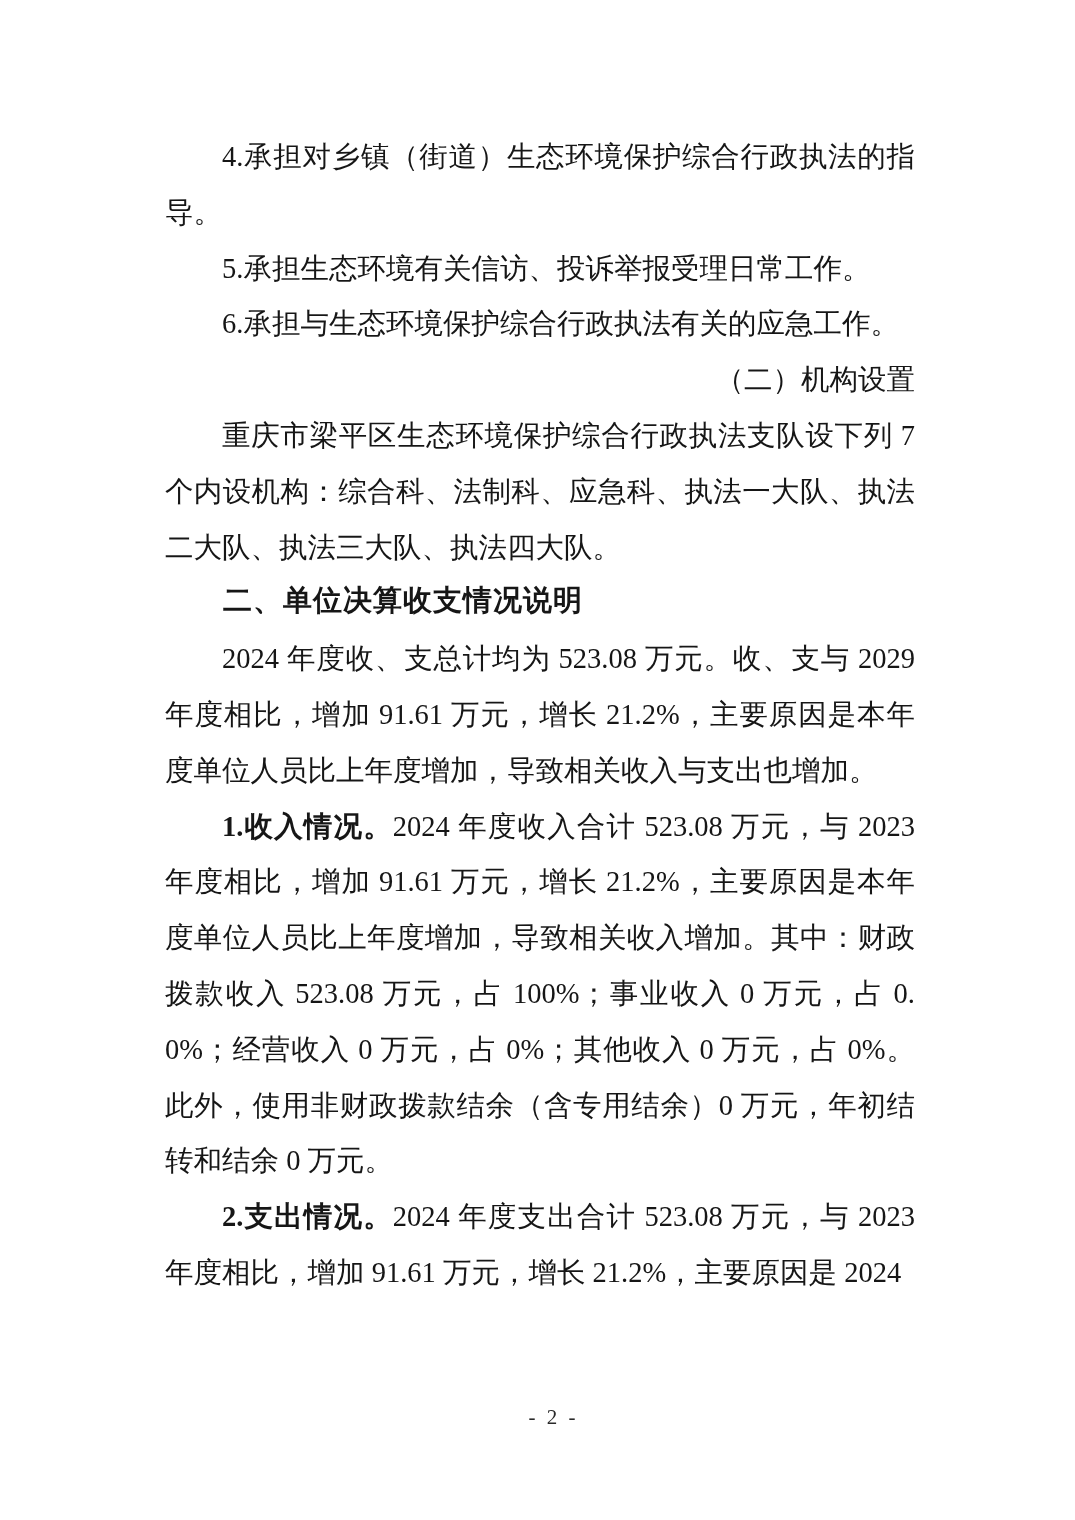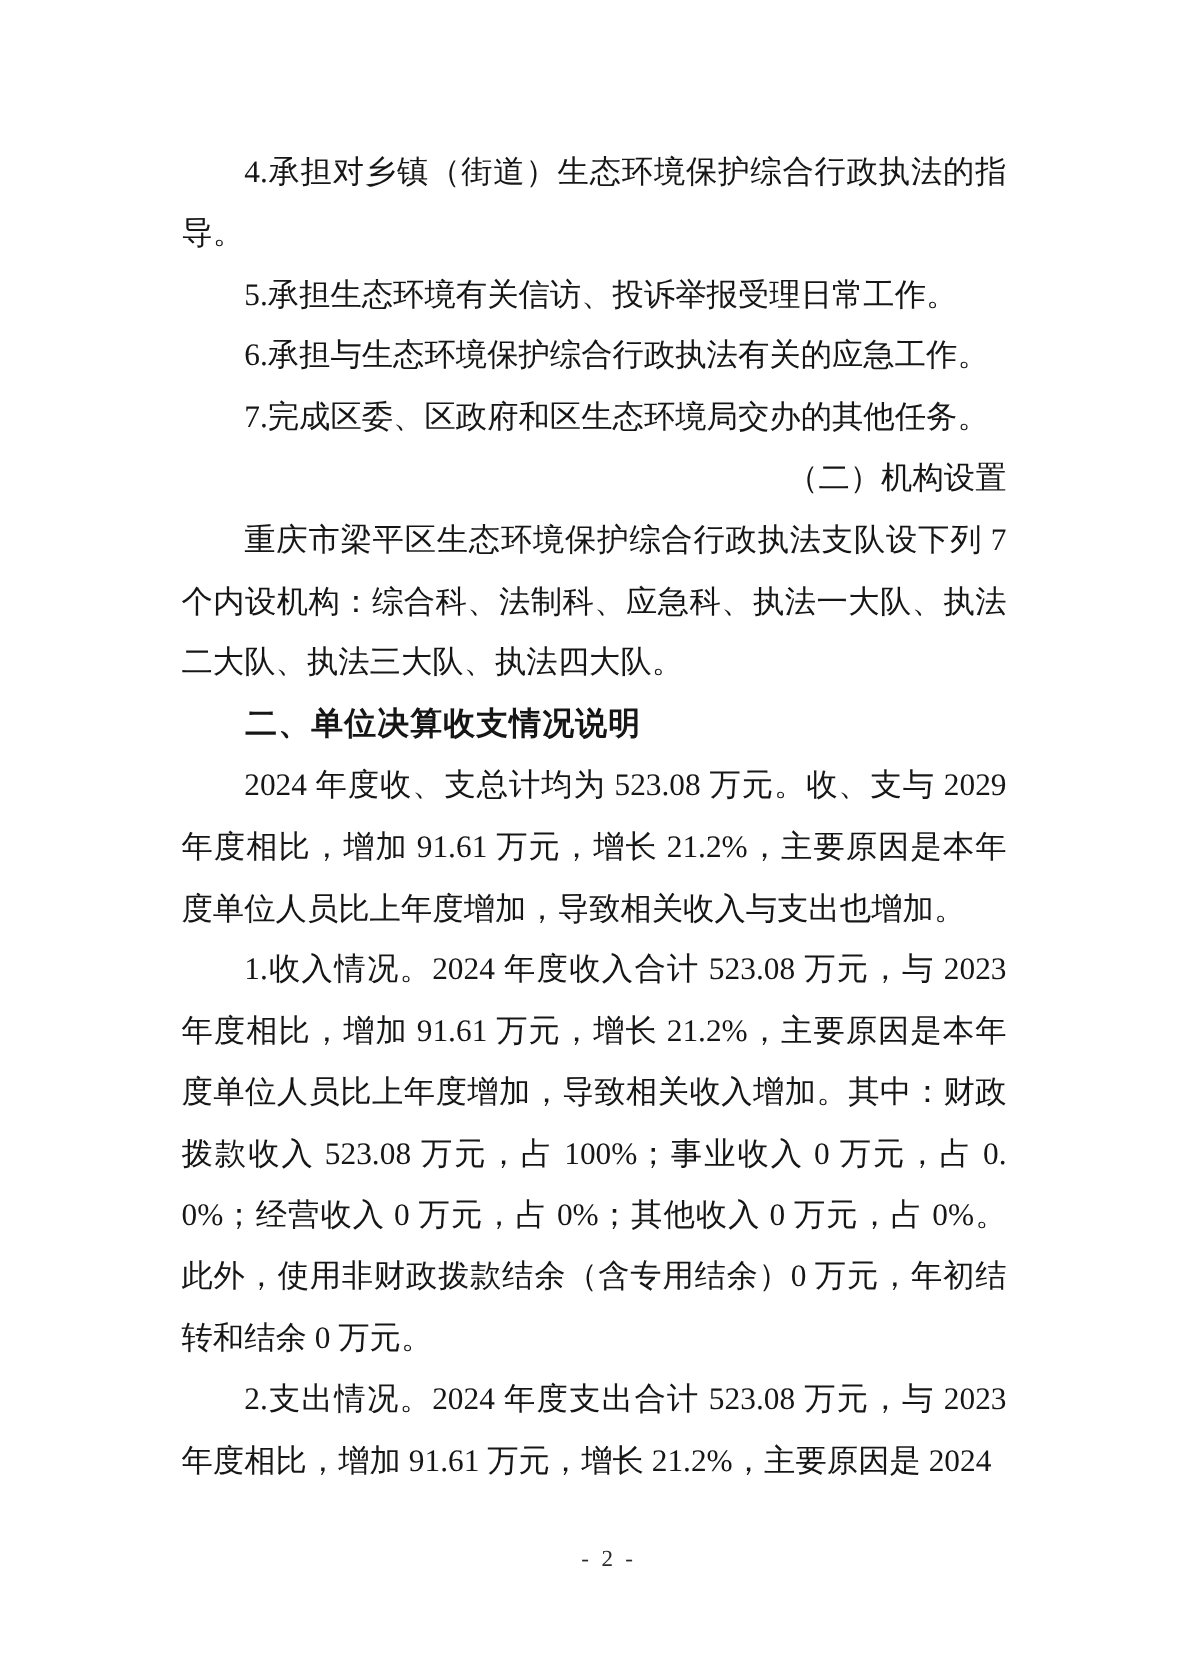--- a/index.html
+++ b/index.html
@@ -31,27 +31,27 @@
     text-align: justify;
     text-indent: 2em;
     word-break: break-all;
   }
   p.heading-kaiti {
     text-align: right;
     font-weight: 400;
   }
   p.heading-hei {
     text-align: left;
-    font-family: Liberation Sans, sans-serif;
+    font-family: Liberation Mono, monospace;
     font-weight: 700;
     font-size: 29px;
     letter-spacing: 1px;
   }
   .lead {
-    font-weight: 400;
+    font-weight: 700;
   }
   .footer {
     position: absolute;
     top: 1402px;
     left: 0;
     width: 100%;
     text-align: center;
     font-size: 21px;
     line-height: 30px;
     letter-spacing: 3px;
@@ -63,21 +63,20 @@
 
 <div class="page">
   <div class="content">
 
     <p class="body">4.承担对乡镇（街道）生态环境保护综合行政执法的指导。</p>
 
     <p class="body">5.承担生态环境有关信访、投诉举报受理日常工作。</p>
 
     <p class="body">6.承担与生态环境保护综合行政执法有关的应急工作。</p>
 
-    <p class="body">7.完成区委、区政府和区生态环境局交办的其他任务。</p>
 
     <p class="heading-kaiti">（二）机构设置</p>
 
     <p class="body">重庆市梁平区生态环境保护综合行政执法支队设下列 7 个内设机构：综合科、法制科、应急科、执法一大队、执法二大队、执法三大队、执法四大队。</p>
 
     <p class="heading-hei">二、单位决算收支情况说明</p>
 
 
     <p class="body">2024 年度收、支总计均为 523.08 万元。收、支与 2029 年度相比，增加 91.61 万元，增长 21.2%，主要原因是本年度单位人员比上年度增加，导致相关收入与支出也增加。</p>
 

